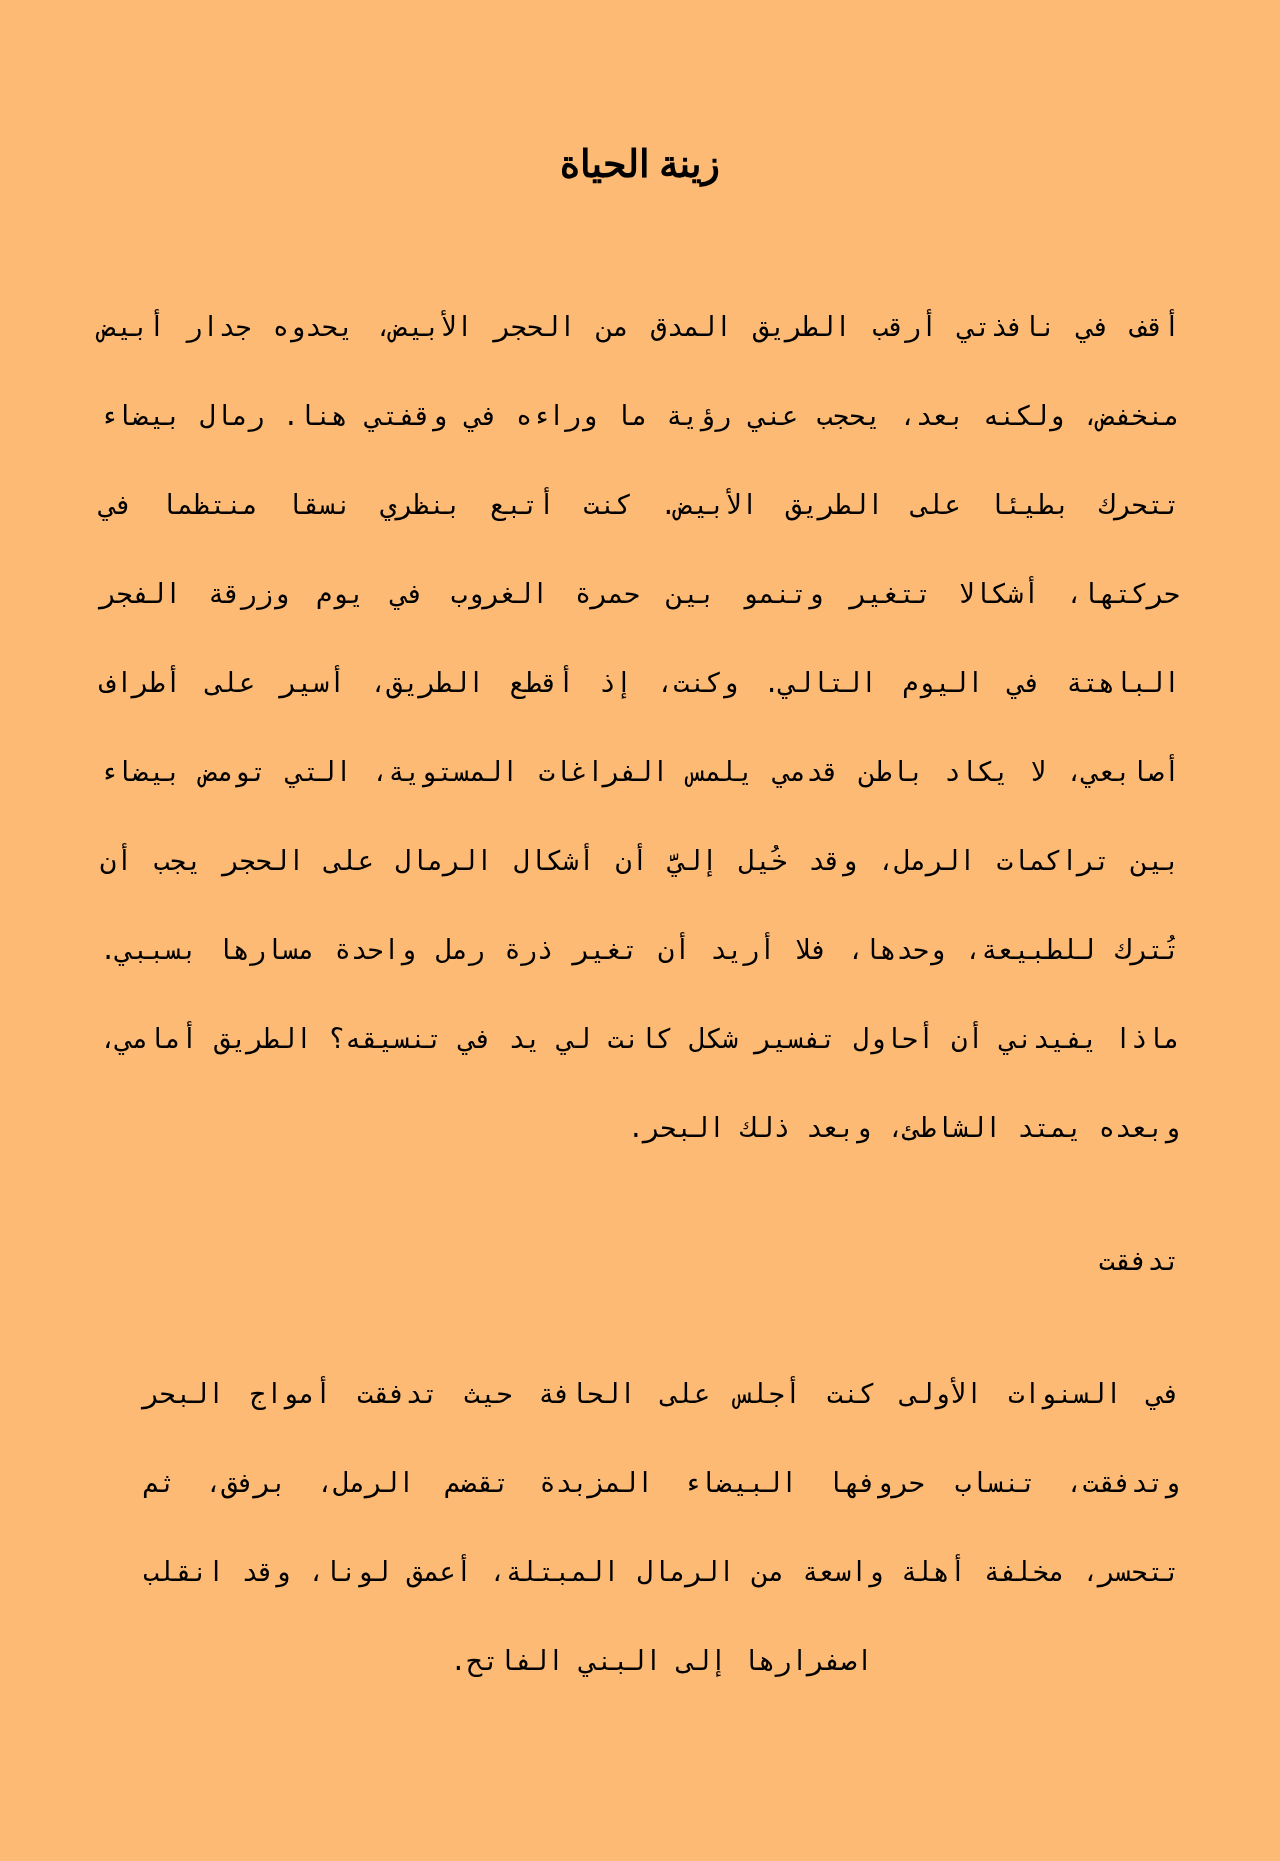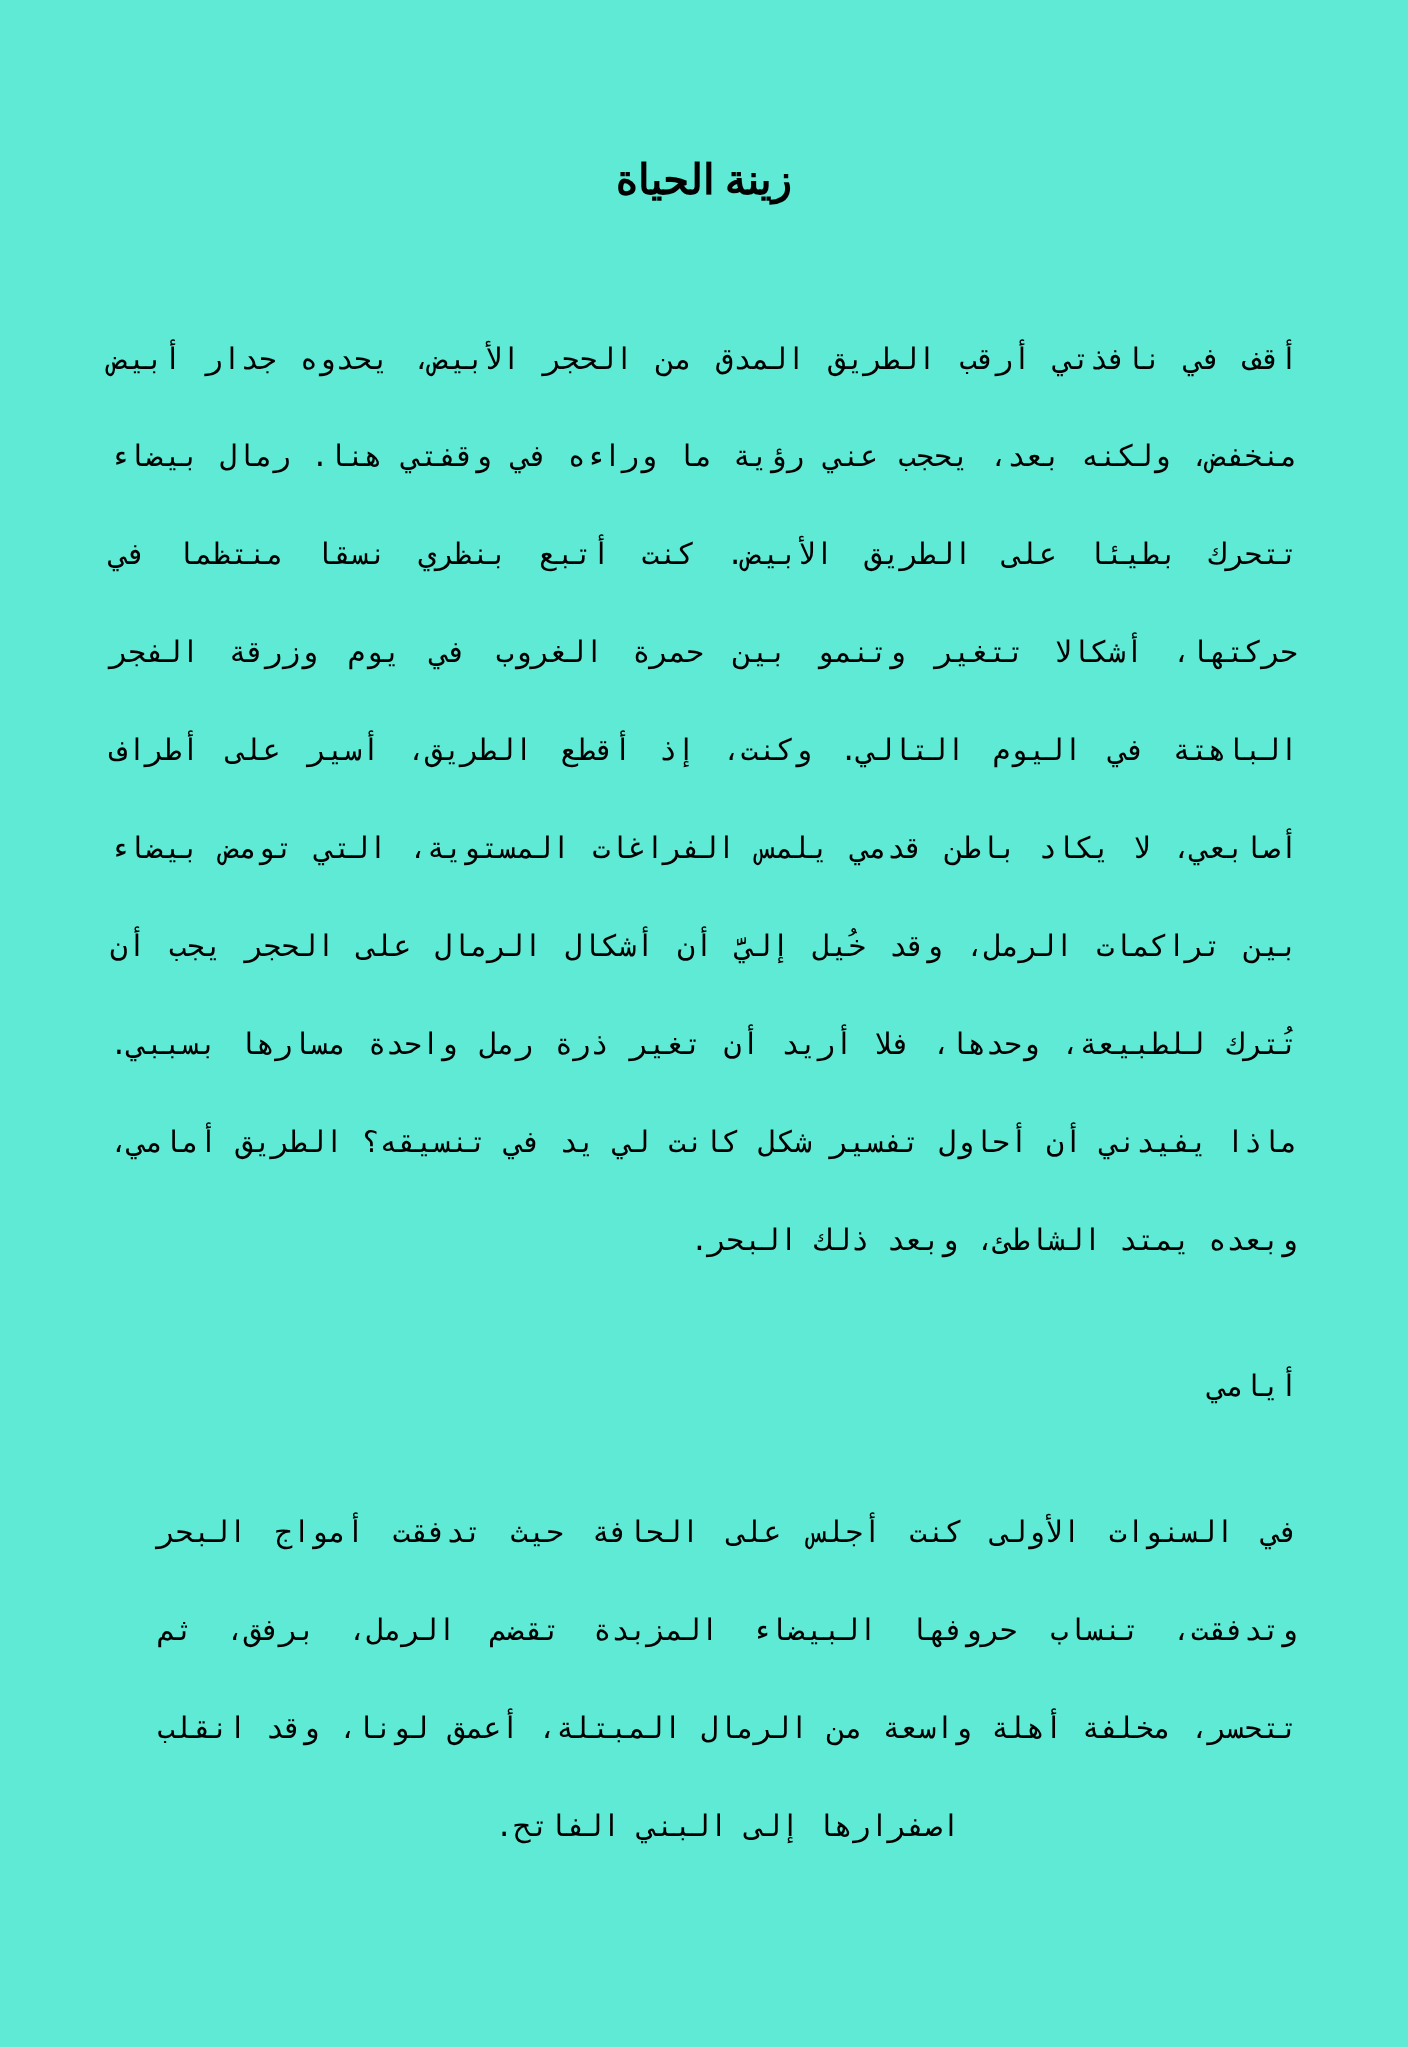--- a/index.html
+++ b/index.html
@@ -6,21 +6,21 @@
   html, body {
     margin: 0;
     padding: 0;
     background: #ffffff;
   }
   .page {
     position: relative;
     width: 1280px;
     height: 1861px;
     margin: 0 auto;
-    background: #5eead4;
+    background: #fdba74;
     box-sizing: border-box;
     padding: 0;
     overflow: hidden;
   }
   .content {
     position: absolute;
     top: 140px;
     right: 100px;
     left: 100px;
     width: 1080px;
@@ -62,18 +62,18 @@
 </head>
 <body>
 
 <div class="page">
   <div class="content">
 
     <h1 class="doc-title">زينة الحياة</h1>
 
     <p class="para">أقف في نافذتي أرقب الطريق المدق من الحجر الأبيض، يحدوه جدار أبيض منخفض، ولكنه بعد، يحجب عني رؤية ما وراءه في وقفتي هنا. رمال بيضاء تتحرك بطيئا على الطريق الأبيض. كنت أتبع بنظري نسقا منتظما في حركتها، أشكالا تتغير وتنمو بين حمرة الغروب في يوم وزرقة الفجر الباهتة في اليوم التالي. وكنت، إذ أقطع الطريق، أسير على أطراف أصابعي، لا يكاد باطن قدمي يلمس الفراغات المستوية، التي تومض بيضاء بين تراكمات الرمل، وقد خُيل إليَّ أن أشكال الرمال على الحجر يجب أن تُترك للطبيعة، وحدها، فلا أريد أن تغير ذرة رمل واحدة مسارها بسببي. ماذا يفيدني أن أحاول تفسير شكل كانت لي يد في تنسيقه؟ الطريق أمامي، وبعده يمتد الشاطئ، وبعد ذلك البحر.</p>
 
-    <p class="para para-short">أيامي</p>
+    <p class="para para-short">تدفقت</p>
 
     <p class="para para-last-center">في السنوات الأولى كنت أجلس على الحافة حيث تدفقت أمواج البحر وتدفقت، تنساب حروفها البيضاء المزبدة تقضم الرمل، برفق، ثم تتحسر، مخلفة أهلة واسعة من الرمال المبتلة، أعمق لونا، وقد انقلب اصفرارها إلى البني الفاتح.</p>
 
   </div>
 </div>
 
 </body></html>

